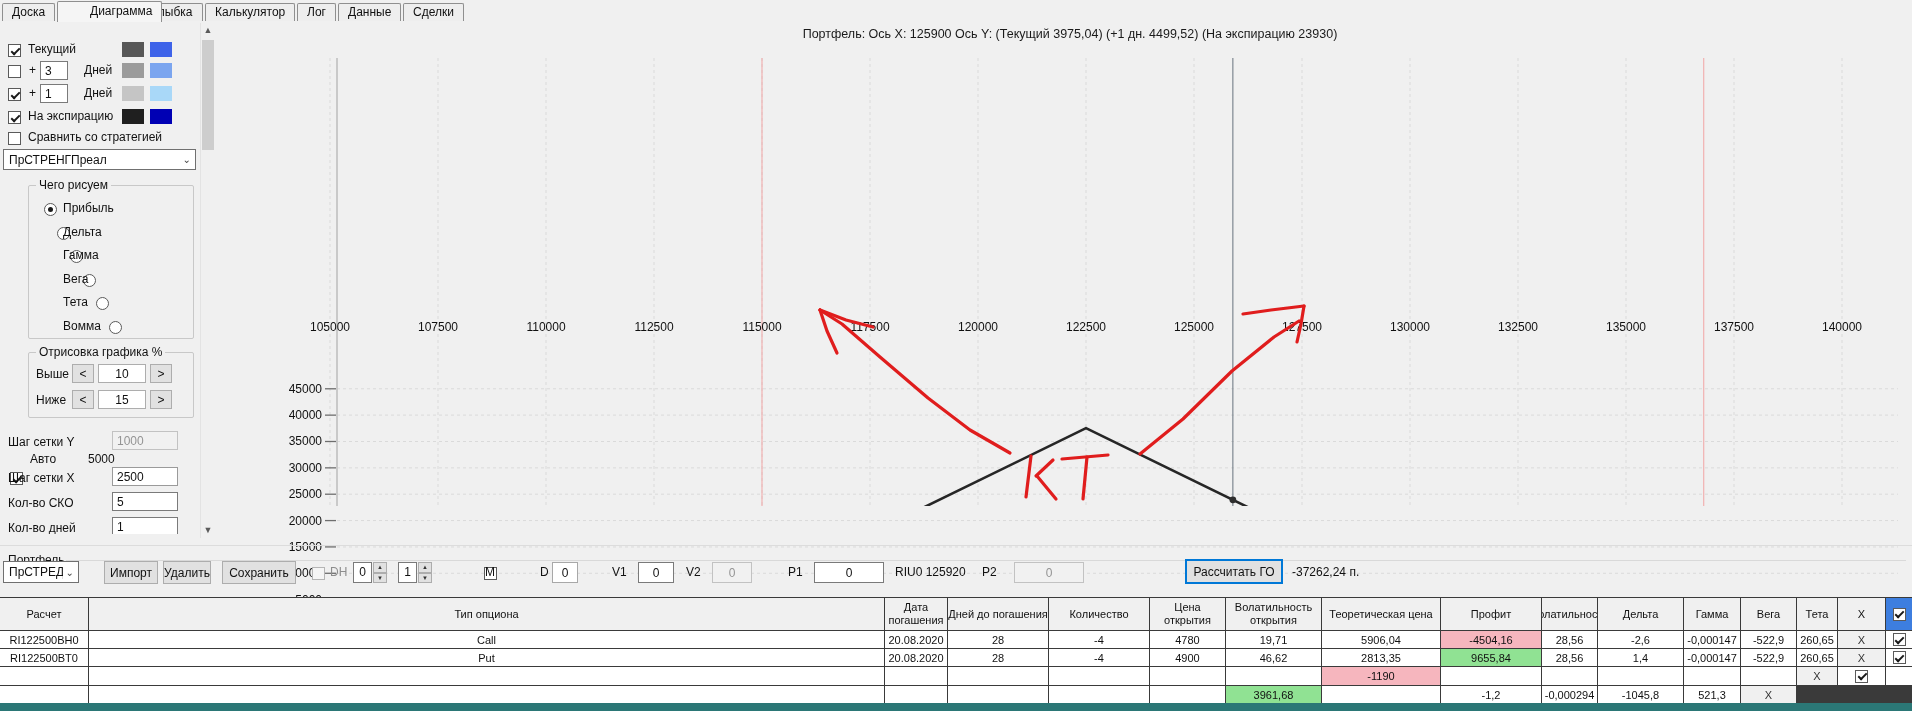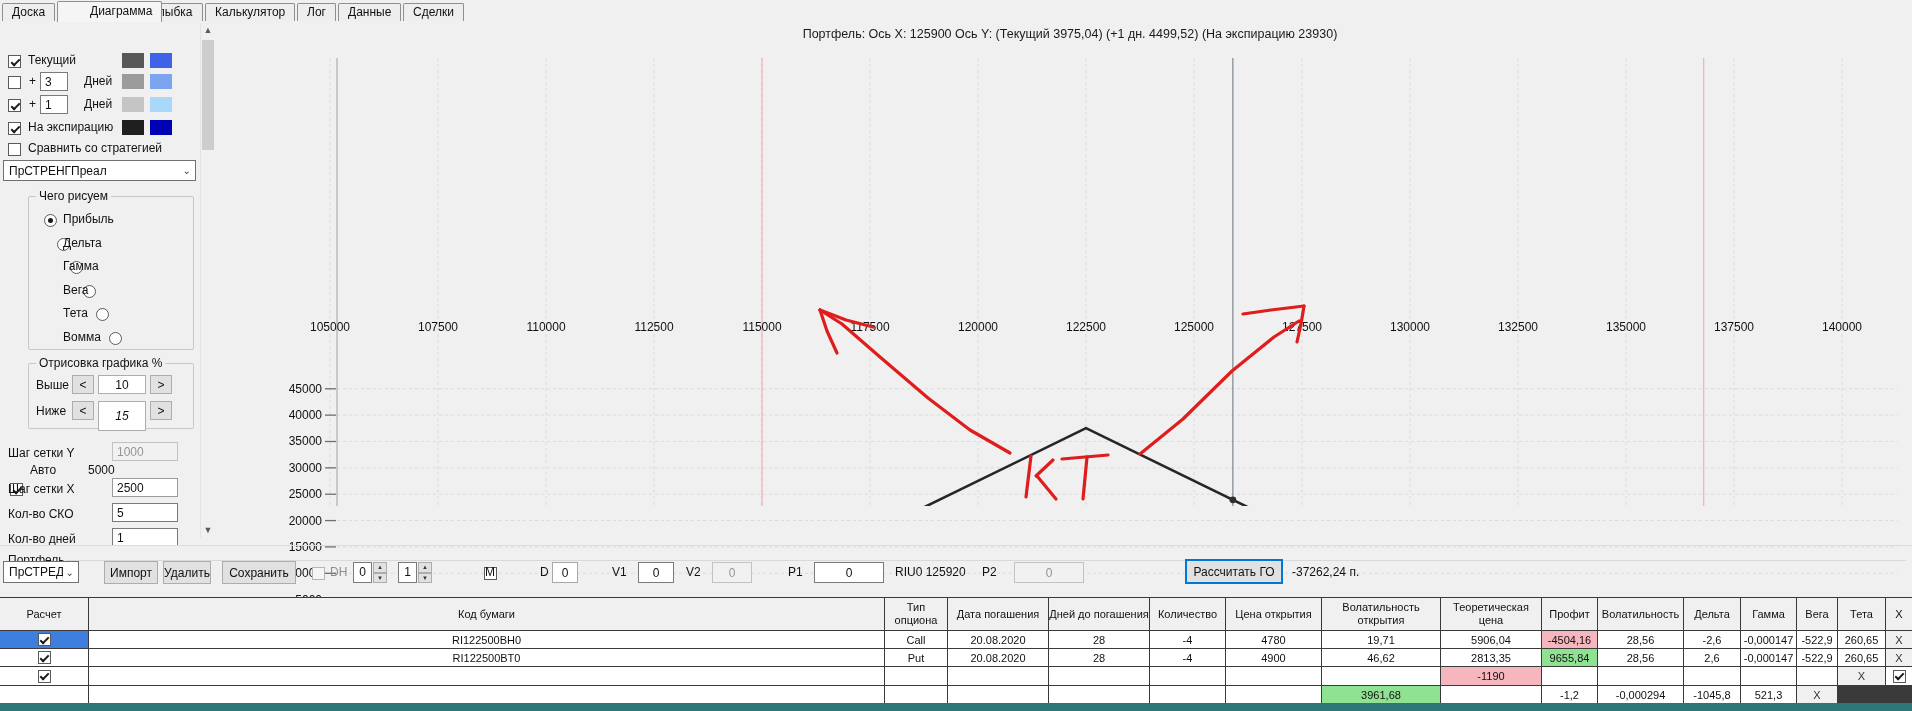--- a/index.html
+++ b/index.html
@@ -181,21 +181,21 @@
 <div class="tabbar">
     <div class="tab" style="left: 2px;">Доска</div>
     <div class="tab active" style="left: 57px; padding-left: 32px;">Диаграмма</div>
     <div class="tab" style="left: 141px;">Улыбка</div>
     <div class="tab" style="left: 205px;">Калькулятор</div>
     <div class="tab" style="left: 297px;">Лог</div>
     <div class="tab" style="left: 338px;">Данные</div>
     <div class="tab" style="left: 403px;">Сделки</div>
   </div>
 
-<div class="abs" style="left:0;top:29px;width:218px;height:516px;overflow:hidden">
+<div class="abs" style="left:0;top:18px;width:218px;height:516px;overflow:hidden">
 
   <div class="abs" style="left:8px;top:24px;width:190px;height:15px">
     <span class="cb ck abs" style="left:0;top:1px"></span>
     <span class="lbl abs" style="left:20px;top:0">Текущий</span>
     <span class="swatch" style="left: 114px; top: 0px; background: rgb(87, 87, 87);"></span>
     <span class="swatch" style="left: 142px; top: 0px; background: rgb(62, 99, 233);"></span>
   </div>
 
   <div class="abs" style="left:8px;top:43px;width:190px;height:19px">
     <span class="cb abs" style="left:0;top:3px"></span>
@@ -239,21 +239,21 @@
   <div class="grp" style="left:28px;top:334px;width:166px;height:66px"></div>
   <span class="grplbl" style="left:36px;top:327px">Отрисовка графика %</span>
 
   <span class="lbl abs" style="left:36px;top:349px">Выше</span>
   <div class="btn abs" style="left:72px;top:346px;width:22px;height:19px">&lt;</div>
   <input class="tb abs" style="left: 98px; top: 346px; width: 48px; height: 19px; border-color: rgb(173, 173, 173);" value="10">
   <div class="btn abs" style="left:150px;top:346px;width:22px;height:19px">&gt;</div>
 
   <span class="lbl abs" style="left:36px;top:375px">Ниже</span>
   <div class="btn abs" style="left:72px;top:372px;width:22px;height:19px">&lt;</div>
-  <input class="tb abs" style="left: 98px; top: 372px; width: 48px; height: 30px; border-color: rgb(173, 173, 173); font-style: italic;" value="15">
+  <input class="tb abs" style="left: 98px; top: 372px; width: 48px; height: 19px; border-color: rgb(173, 173, 173);" value="15">
   <div class="btn abs" style="left:150px;top:372px;width:22px;height:19px">&gt;</div>
 
   <span class="lbl abs" style="left:8px;top:417px">Шаг сетки Y</span>
   <input class="tb dis abs" style="left: 112px; top: 413px; width: 66px; height: 19px; text-align: left; padding-left: 4px;" value="1000">
   <span class="cb ck abs" style="left:10px;top:435px"></span>
   <span class="lbl abs" style="left:30px;top:434px">Авто</span>
   <span class="lbl abs" style="left:88px;top:434px">5000</span>
 
   <span class="lbl abs" style="left:8px;top:453px">Шаг сетки X</span>
   <input class="tb abs" style="left: 112px; top: 449px; width: 66px; height: 19px; text-align: left; padding-left: 4px; border-color: rgb(154, 154, 154);" value="2500">
@@ -317,21 +317,20 @@
   <span class="lbl abs" style="left:895px;top:19px">RIU0 125920</span>
   <span class="lbl abs" style="left:982px;top:19px">P2</span>
   <input class="tb dis abs" style="left: 1014px; top: 16px; width: 70px; height: 21px;" value="0">
 
   <div class="btn abs" style="left:1185px;top:13px;width:98px;height:25px;border:2px solid #0078d7">Рассчитать ГО</div>
   <span class="lbl abs" style="left:1292px;top:19px">-37262,24 п.</span>
 </div>
 
 <div class="table" id="posTable" style="grid-template-columns: 88px 795px 62px 100px 100px 75px 95px 118px 100px 55px 85px 56px 55px 40px 47px 26px; grid-template-rows: 32px 17px 17px 18px 18px;">
     <div class="th">Расчет</div>
-    <div class="th">Код бумаги</div>
     <div class="th">Тип опциона</div>
     <div class="th">Дата погашения</div>
     <div class="th">Дней до погашения</div>
     <div class="th">Количество</div>
     <div class="th">Цена открытия</div>
     <div class="th">Волатильность открытия</div>
     <div class="th">Теоретическая цена</div>
     <div class="th">Профит</div>
     <div class="th">Волатильность</div>
     <div class="th">Дельта</div>
@@ -363,21 +362,21 @@
     <div class="td">RI122500BT0</div>
     <div class="td">Put</div>
     <div class="td">20.08.2020</div>
     <div class="td">28</div>
     <div class="td">-4</div>
     <div class="td">4900</div>
     <div class="td">46,62</div>
     <div class="td">2813,35</div>
     <div class="td pos">9655,84</div>
     <div class="td">28,56</div>
-    <div class="td">2,6</div>
+    <div class="td">1,4</div>
     <div class="td">-0,000147</div>
     <div class="td">-522,9</div>
     <div class="td">260,65</div>
     <div class="td xcell">X</div>
     <div class="td">
       <span class="cb ck"></span>
     </div>
     <div class="td"></div>
     <div class="td"></div>
     <div class="td"></div>

